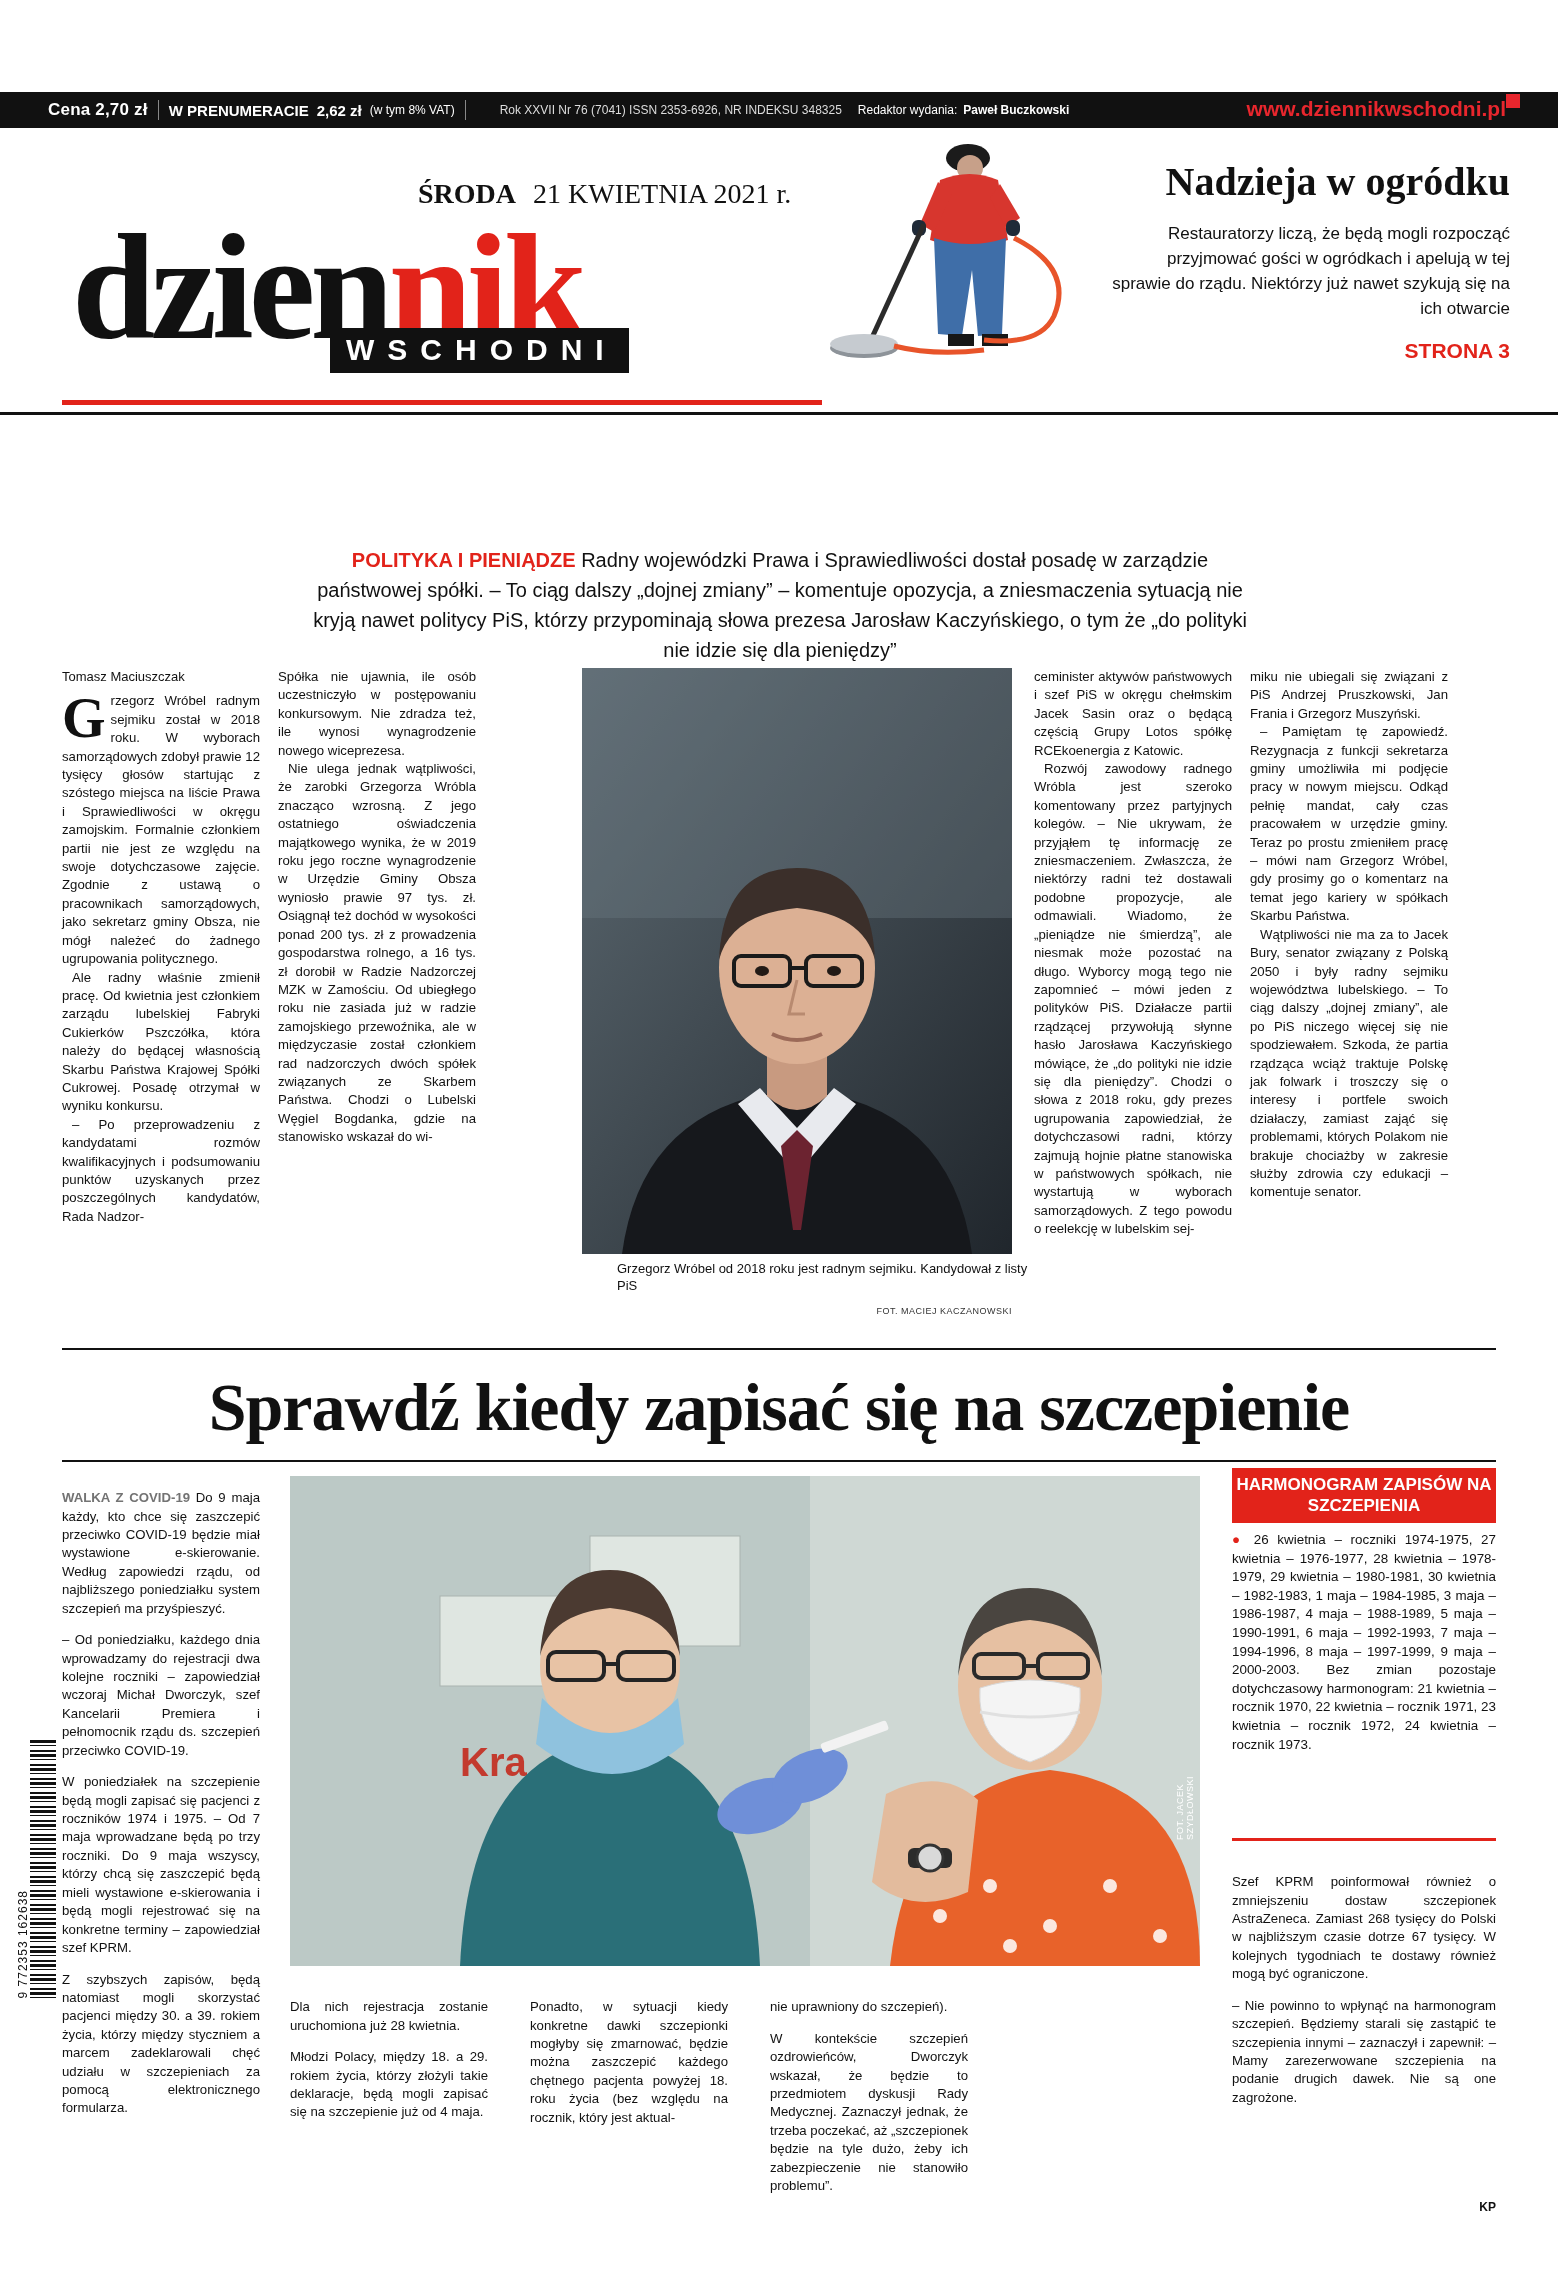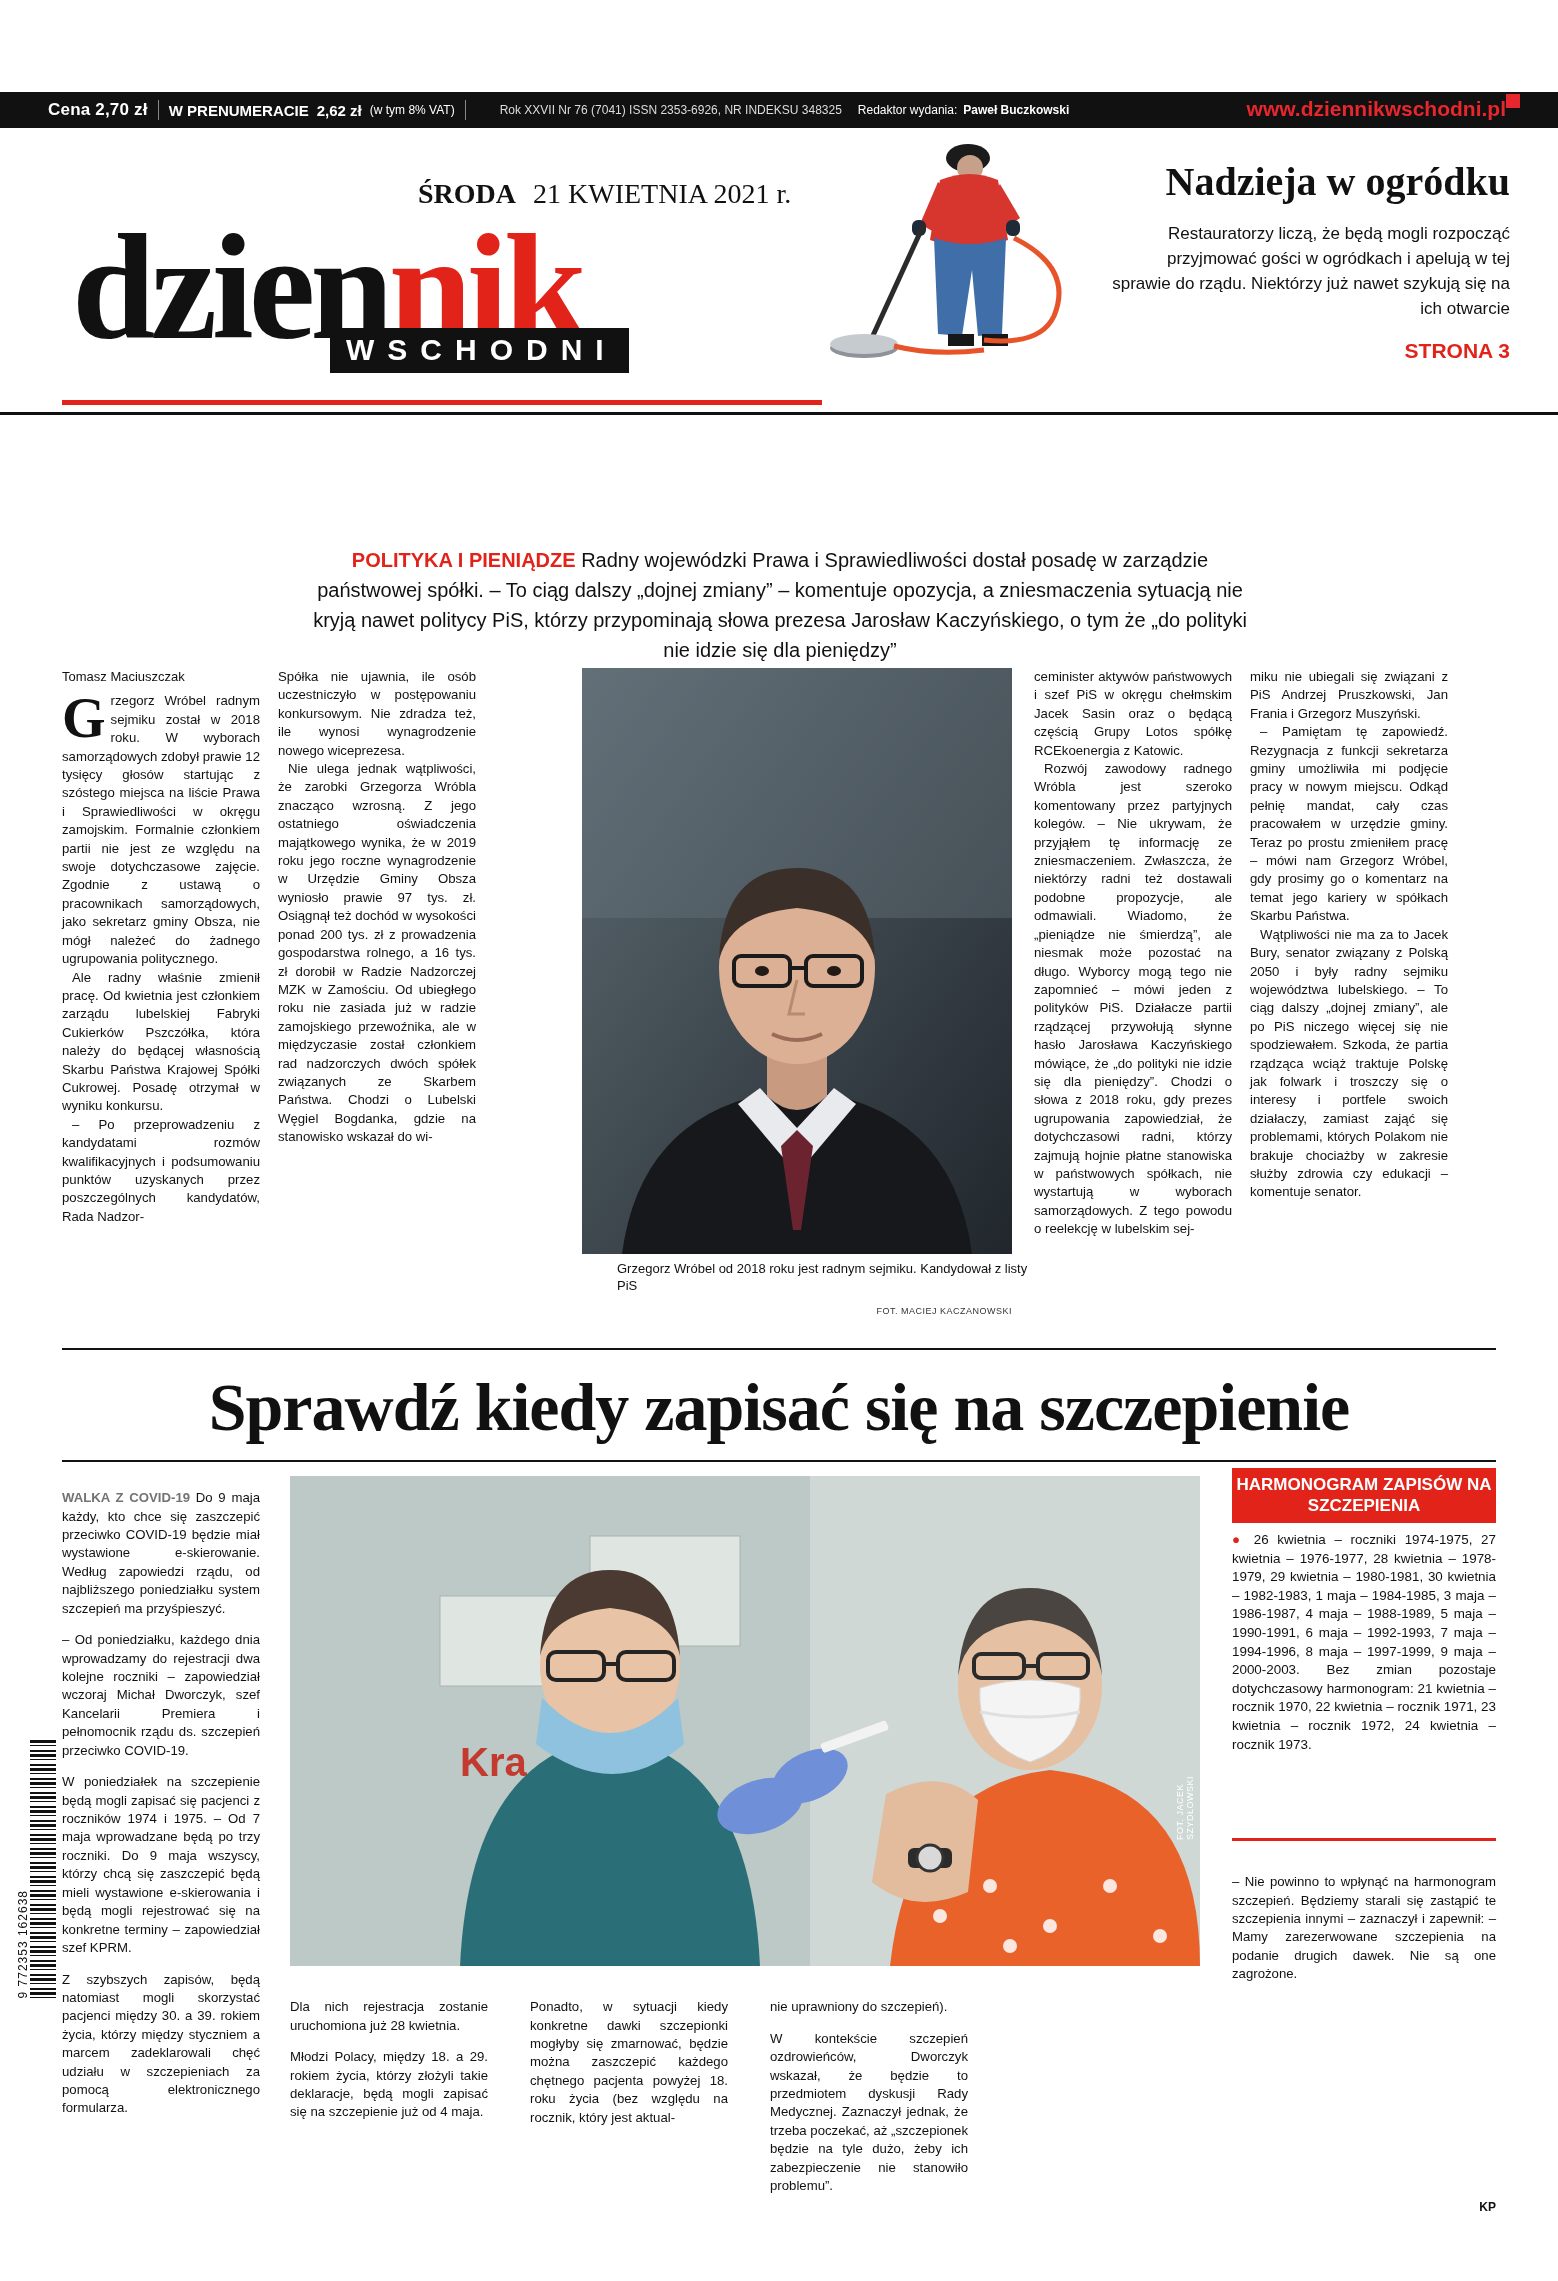--- a/index.html
+++ b/index.html
@@ -297,20 +297,21 @@
     </svg>
   </div>
   <div class="covid-credit">FOT. JACEK SZYDŁOWSKI</div>
 
   <div class="harmo">
     <div class="harmo-hd">HARMONOGRAM ZAPISÓW NA SZCZEPIENIA</div>
     <div class="harmo-body"><span class="bullet">●</span> <span>26 kwietnia – roczniki 1974-1975, 27 kwietnia – 1976-1977, 28 kwietnia – 1978-1979, 29 kwietnia – 1980-1981, 30 kwietnia – 1982-1983, 1 maja – 1984-1985, 3 maja – 1986-1987, 4 maja – 1988-1989, 5 maja – 1990-1991, 6 maja – 1992-1993, 7 maja – 1994-1996, 8 maja – 1997-1999, 9 maja – 2000-2003. Bez zmian pozostaje dotychczasowy harmonogram: 21 kwietnia – rocznik 1970, 22 kwietnia – rocznik 1971, 23 kwietnia – rocznik 1972, 24 kwietnia – rocznik 1973.</span></div>
   </div>
   <div class="harmo-rule"></div>
   <div class="harmo-col2">
+    <p>Szef KPRM poinformował również o zmniejszeniu dostaw szczepionek AstraZeneca. Zamiast 268 tysięcy do Polski w najbliższym czasie dotrze 67 tysięcy. W kolejnych tygodniach te dostawy również mogą być ograniczone.</p>
     <p>– Nie powinno to wpłynąć na harmonogram szczepień. Będziemy starali się zastąpić te szczepienia innymi – zaznaczył i zapewnił: – Mamy zarezerwowane szczepienia na podanie drugich dawek. Nie są one zagrożone.</p>
   </div>
 
   <div class="bot-c1">
     <p>Dla nich rejestracja zostanie uruchomiona już 28 kwietnia.</p>
     <p>Młodzi Polacy, między 18. a 29. rokiem życia, którzy złożyli takie deklaracje, będą mogli zapisać się na szczepienie już od 4 maja.</p>
   </div>
   <div class="bot-c2">
     <p>Ponadto, w sytuacji kiedy konkretne dawki szczepionki mogłyby się zmarnować, będzie można zaszczepić każdego chętnego pacjenta powyżej 18. roku życia (bez względu na rocznik, który jest aktual-</p>
   </div>

